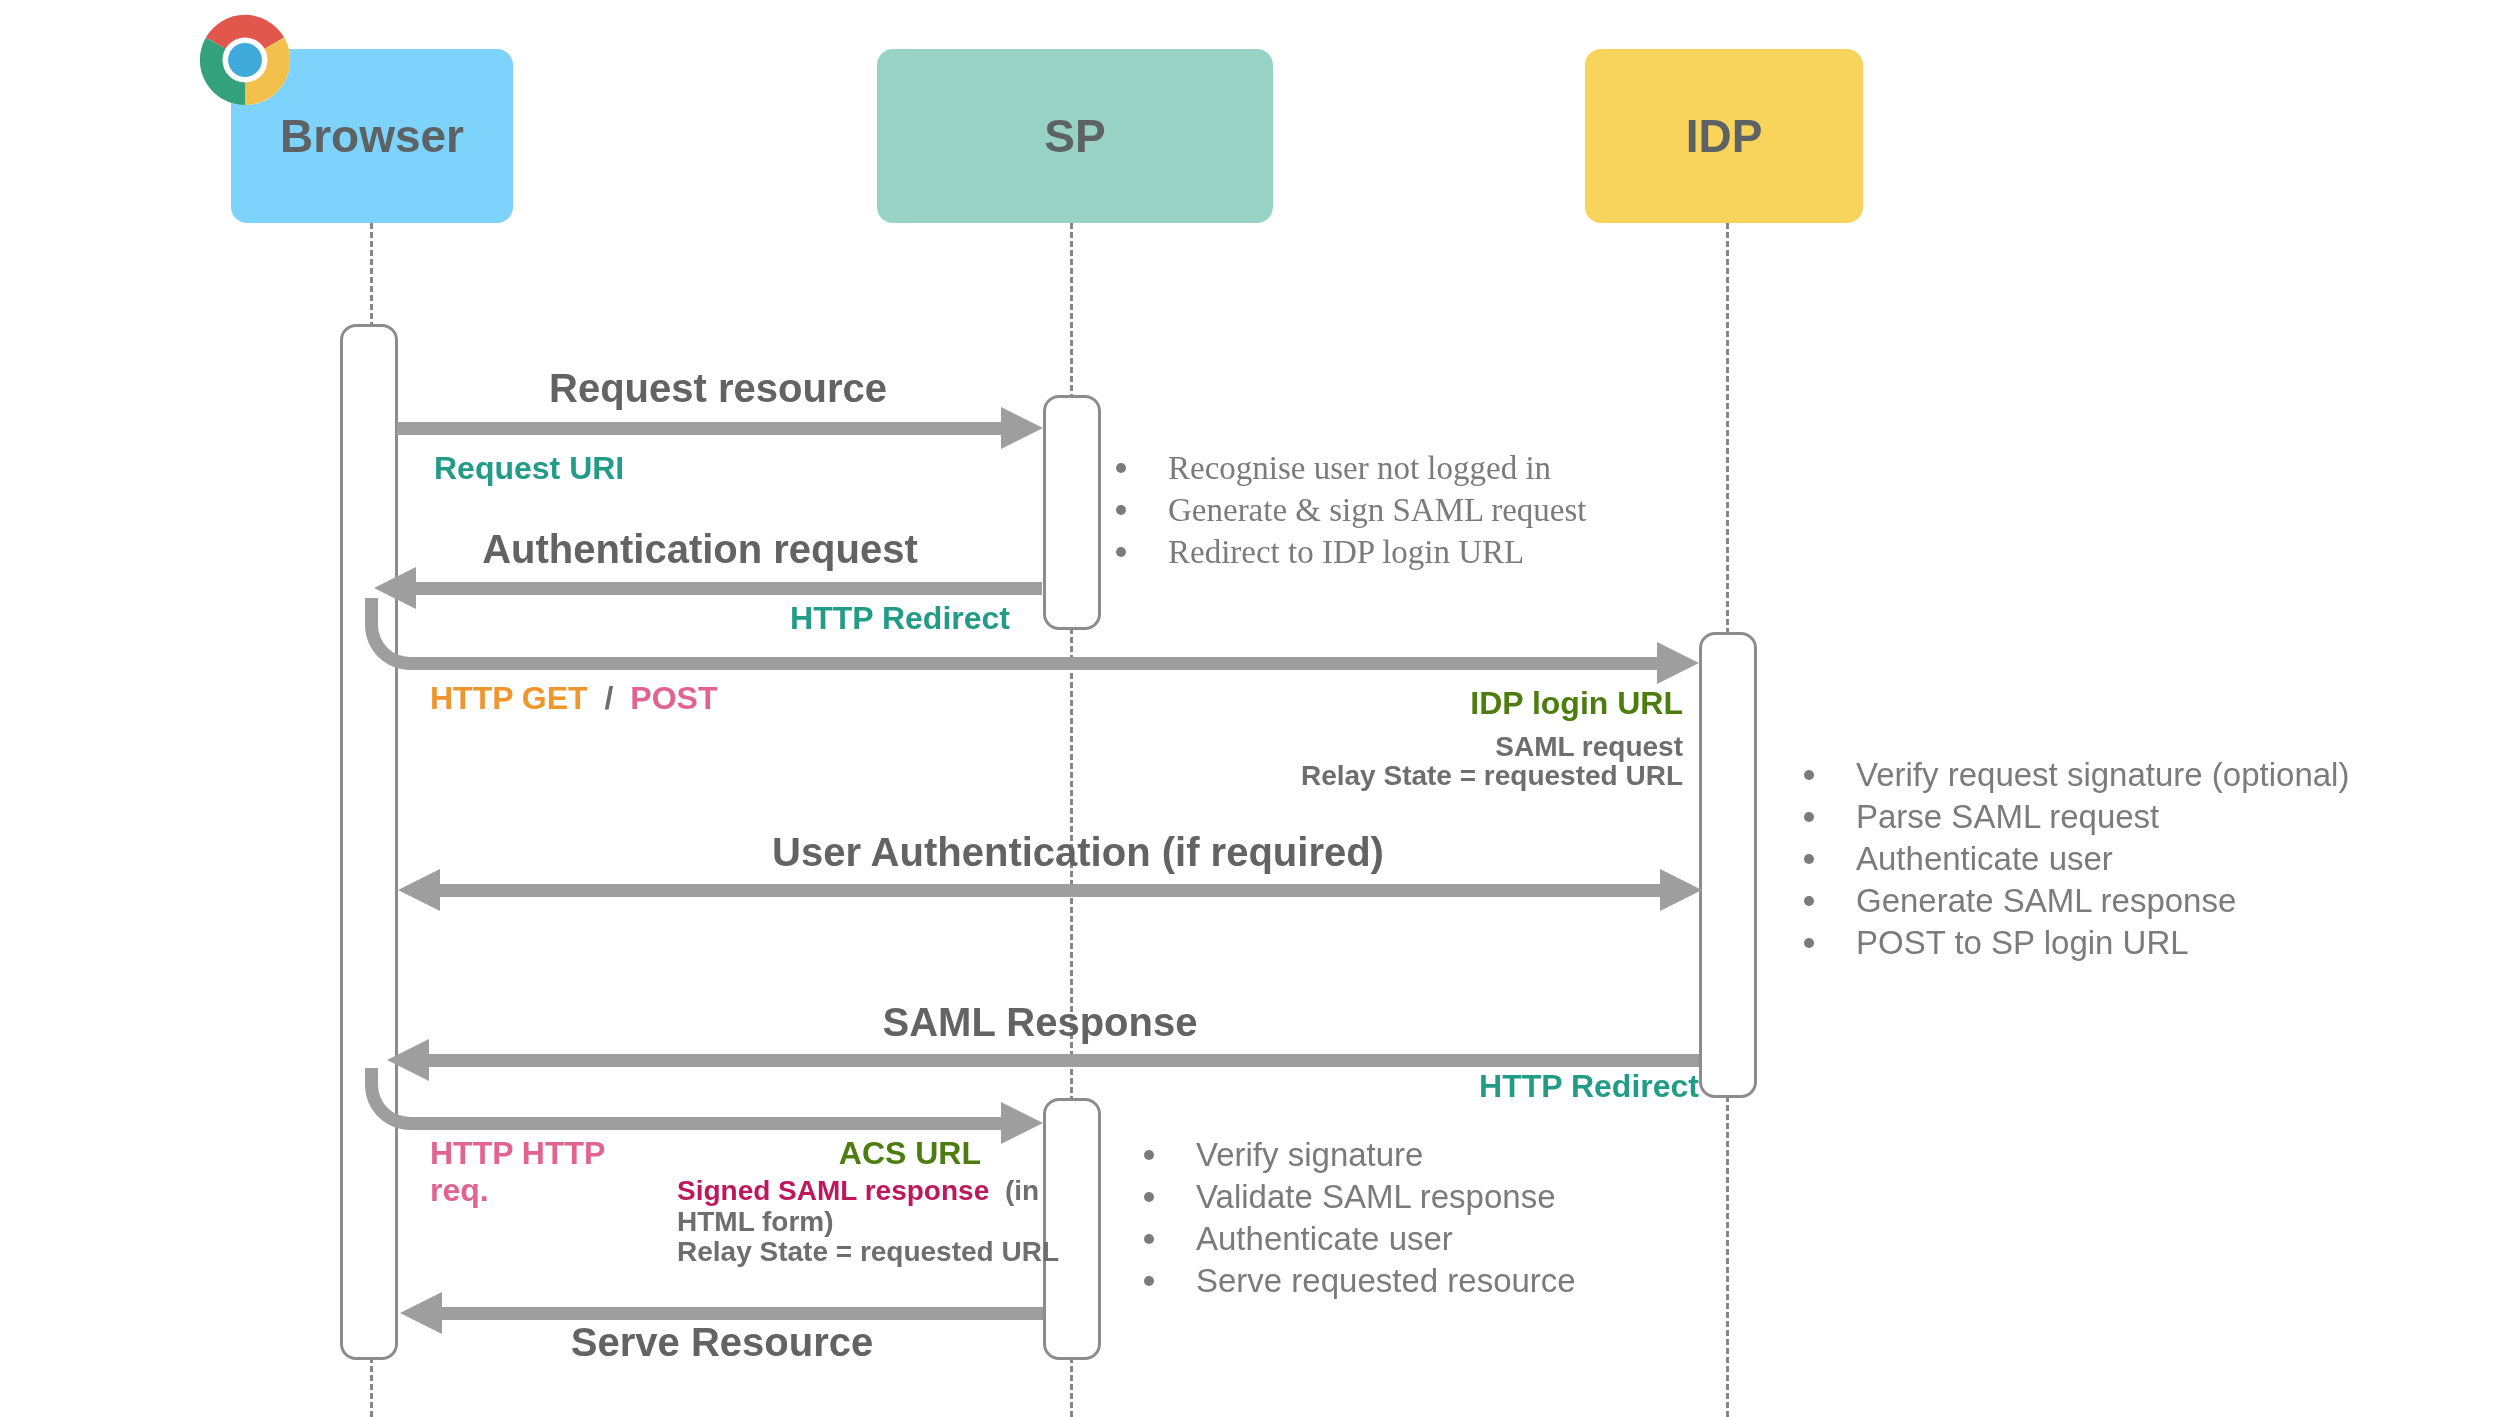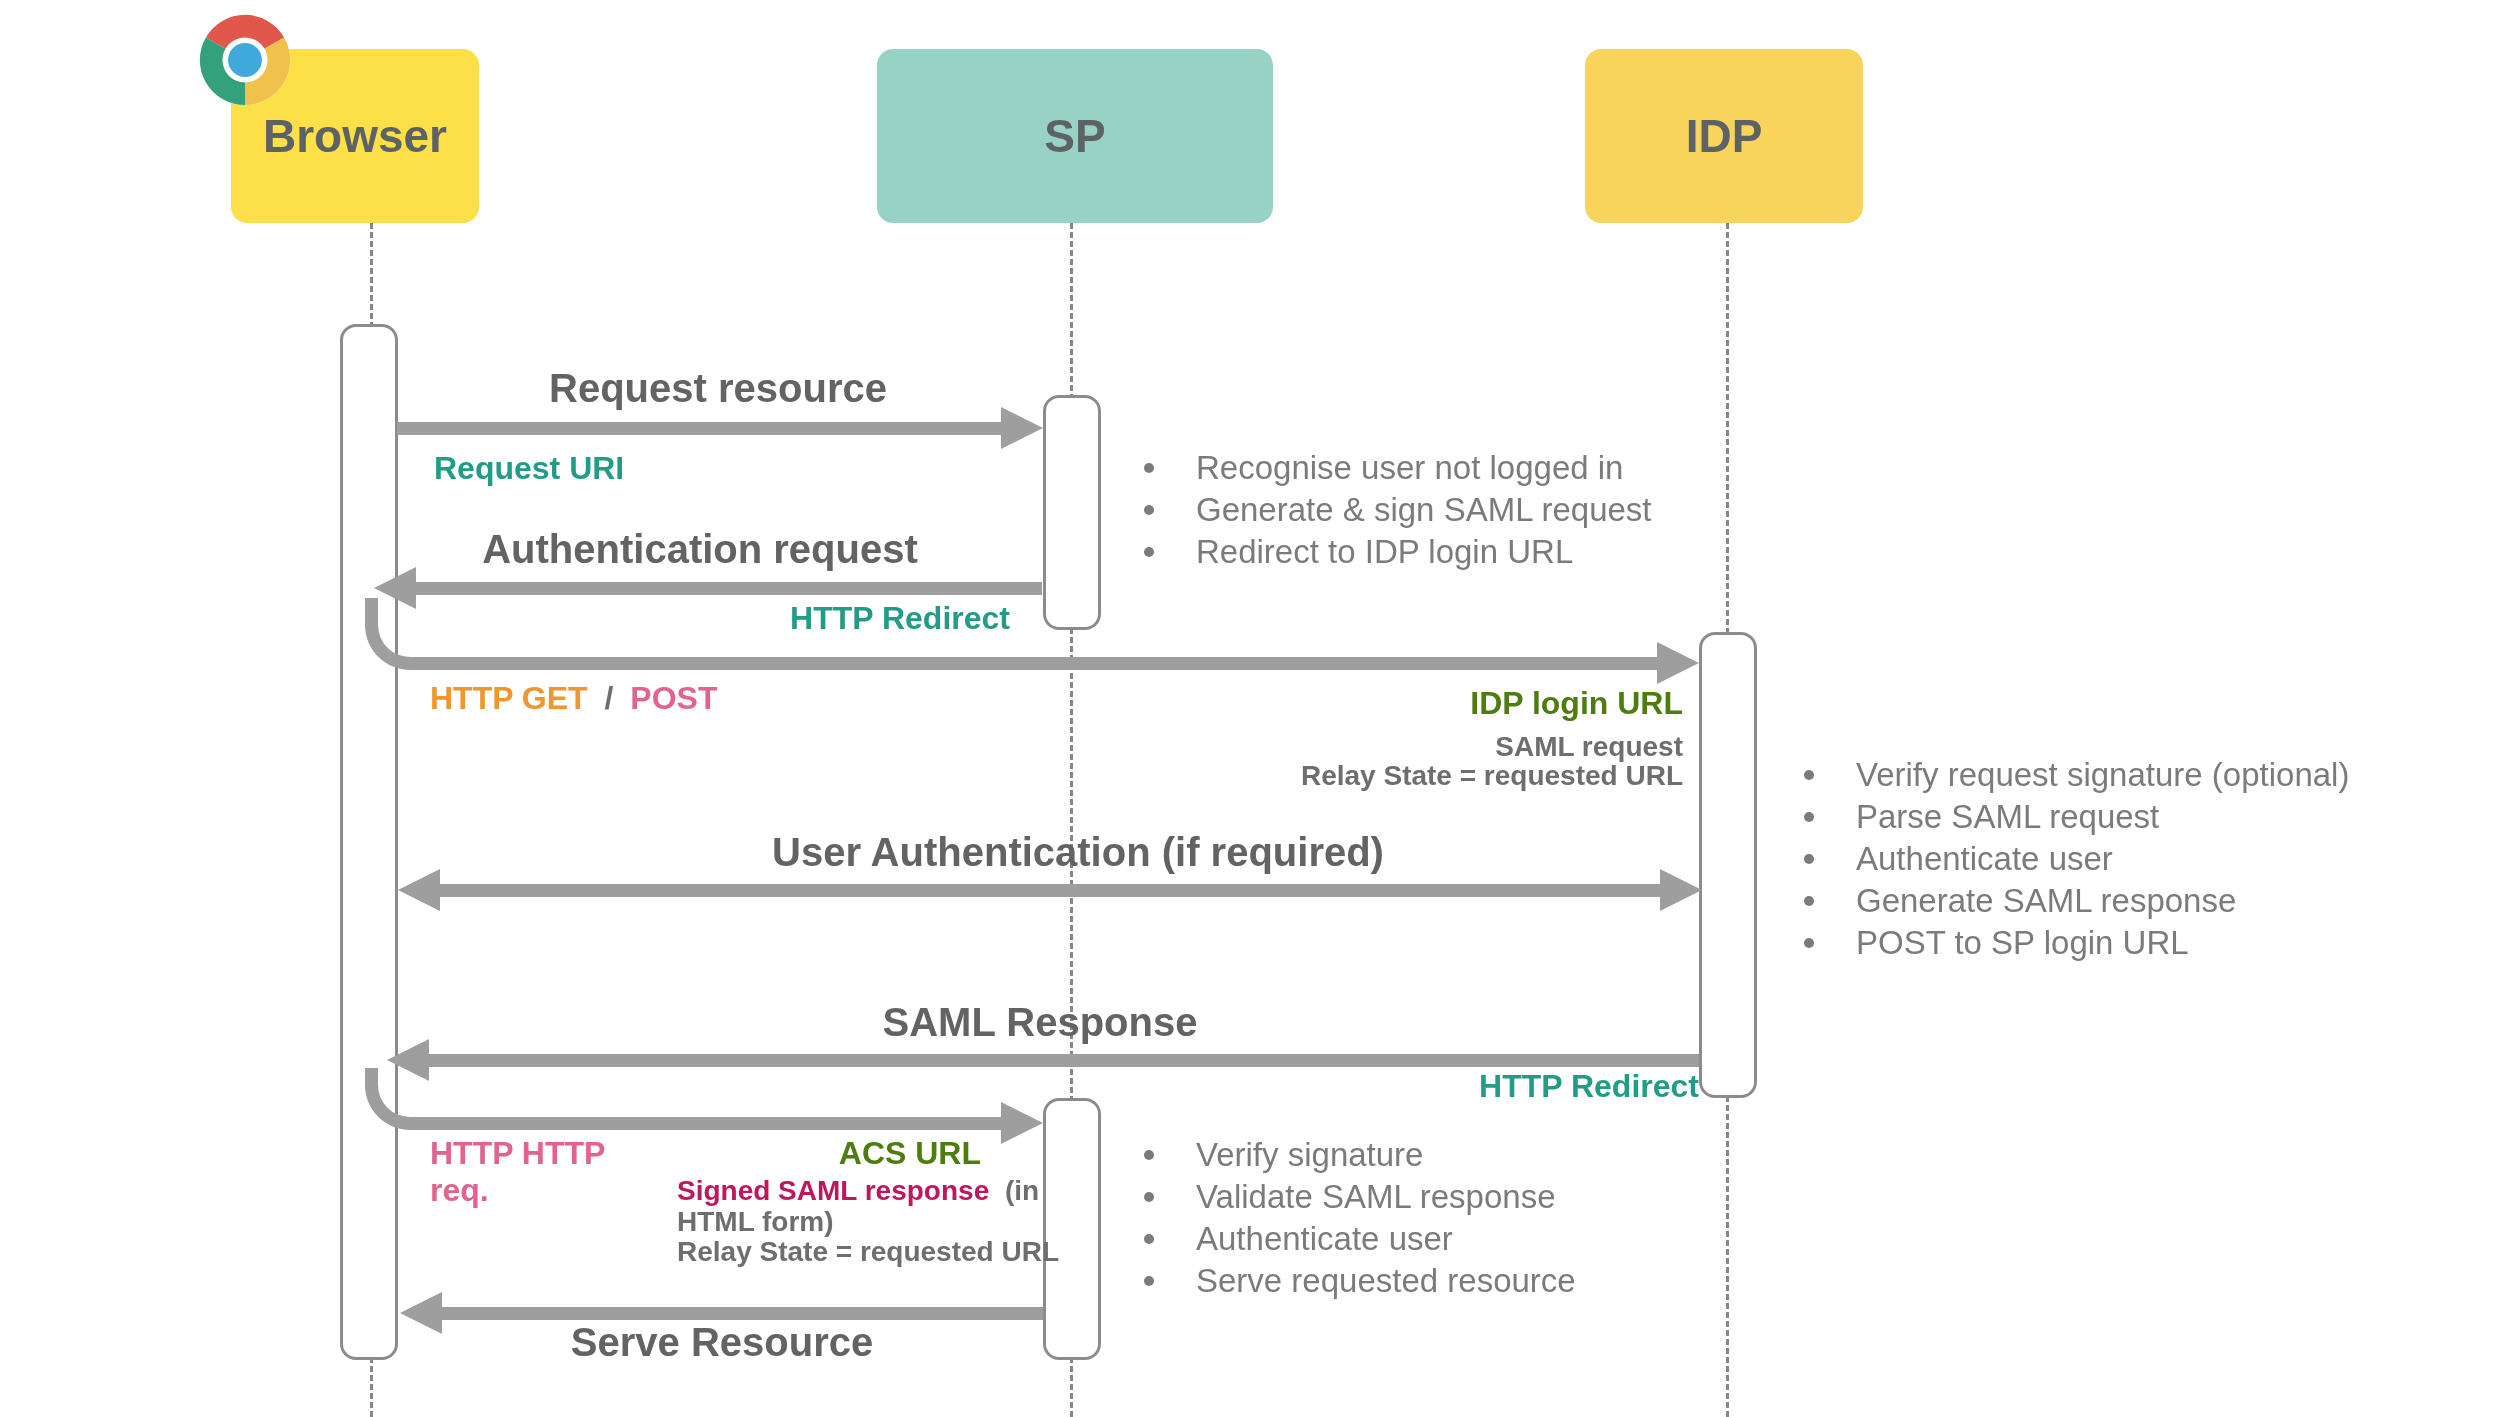--- a/index.html
+++ b/index.html
@@ -56,21 +56,21 @@
   }
   .chrome{position:absolute;left:198px;top:13px;width:94px;height:94px;z-index:3;}
 </style>
 </head>
 <body>
 
 <div class="lifeline" style="left:370px;"></div>
 <div class="lifeline" style="left:1070px;"></div>
 <div class="lifeline" style="left:1726px;"></div>
 
-<div class="actor-box" style="left: 231px; width: 248px; background-color: #fde047;">
+<div class="actor-box" style="left: 231px; width: 282px; background-color: #7dd3fc;">
   <span>Browser</span>
 </div>
 <div class="actor-box" style="left: 877px; width: 396px; background-color: rgb(151, 210, 196);">
   <span>SP</span>
 </div>
 <div class="actor-box" style="left: 1585px; width: 278px; background-color: rgb(249, 212, 92);">
   <span>IDP</span>
 </div>
 
 <svg class="chrome" viewBox="0 0 100 100">
@@ -85,21 +85,21 @@
 <div class="bar" style="left:340px;top:324px;height:1036px;"></div>
 <div class="bar" style="left:1043px;top:395px;height:235px;"></div>
 <div class="bar" style="left:1043px;top:1098px;height:262px;"></div>
 <div class="bar" style="left:1699px;top:632px;height:466px;"></div>
 
 <div class="hbar" style="left:397px;top:422px;width:606px;"></div>
 <div class="head right" style="left:1001px;top:407px;"></div>
 <div class="lbl title ctr" style="left:718px;top:366px;">Request resource</div>
 <div class="lbl mid teal" style="left:434px;top:450px;">Request URI</div>
 
-<ul class="notes" style="left:1140px;top:447px;">
+<ul class="notes" style="left:1112px;top:447px;font-family:Liberation Serif, serif;">
   <li>Recognise user not logged in</li>
   <li>Generate &amp; sign SAML request</li>
   <li>Redirect to IDP login URL</li>
 </ul>
 
 <div class="head left" style="left:374px;top:567px;"></div>
 <div class="hbar" style="left:414px;top:582px;width:628px;"></div>
 <div class="lbl title ctr" style="left:700px;top:527px;">Authentication request</div>
 <div class="lbl mid teal" style="right:1490px;top:600px;">HTTP Redirect</div>
 

